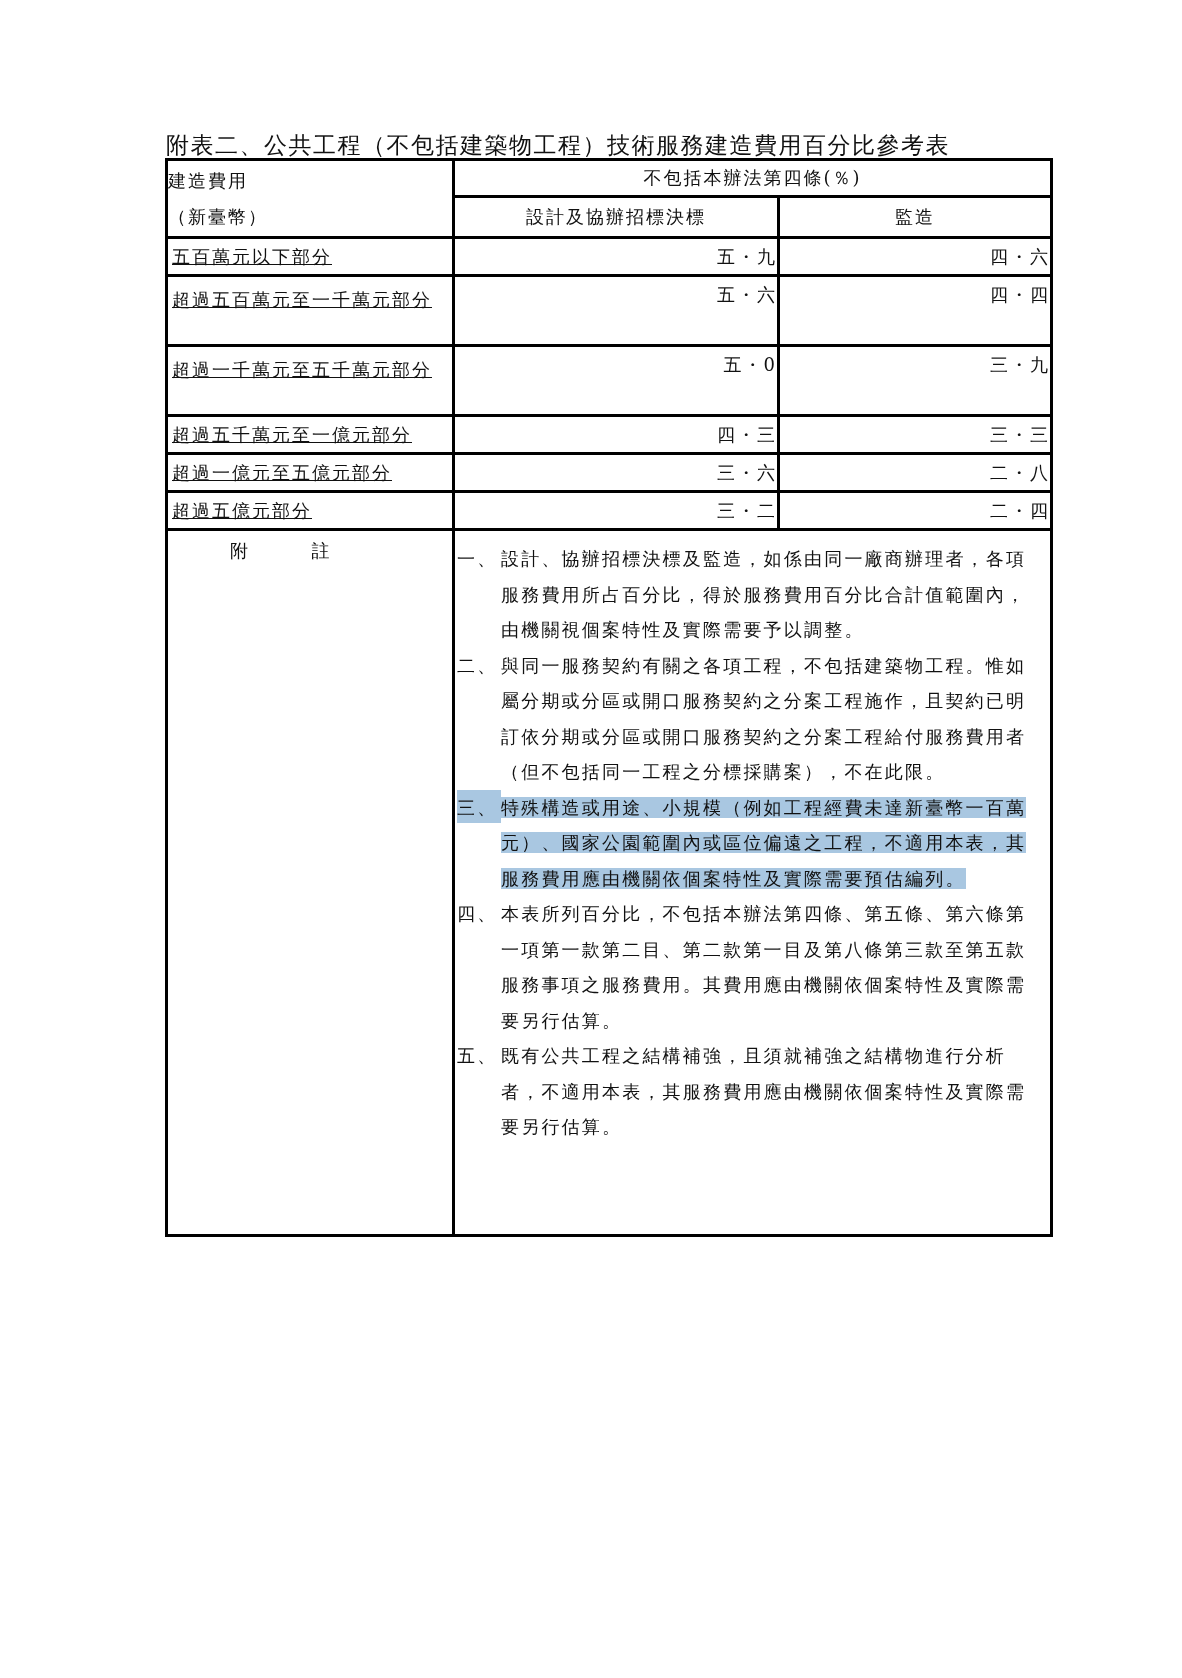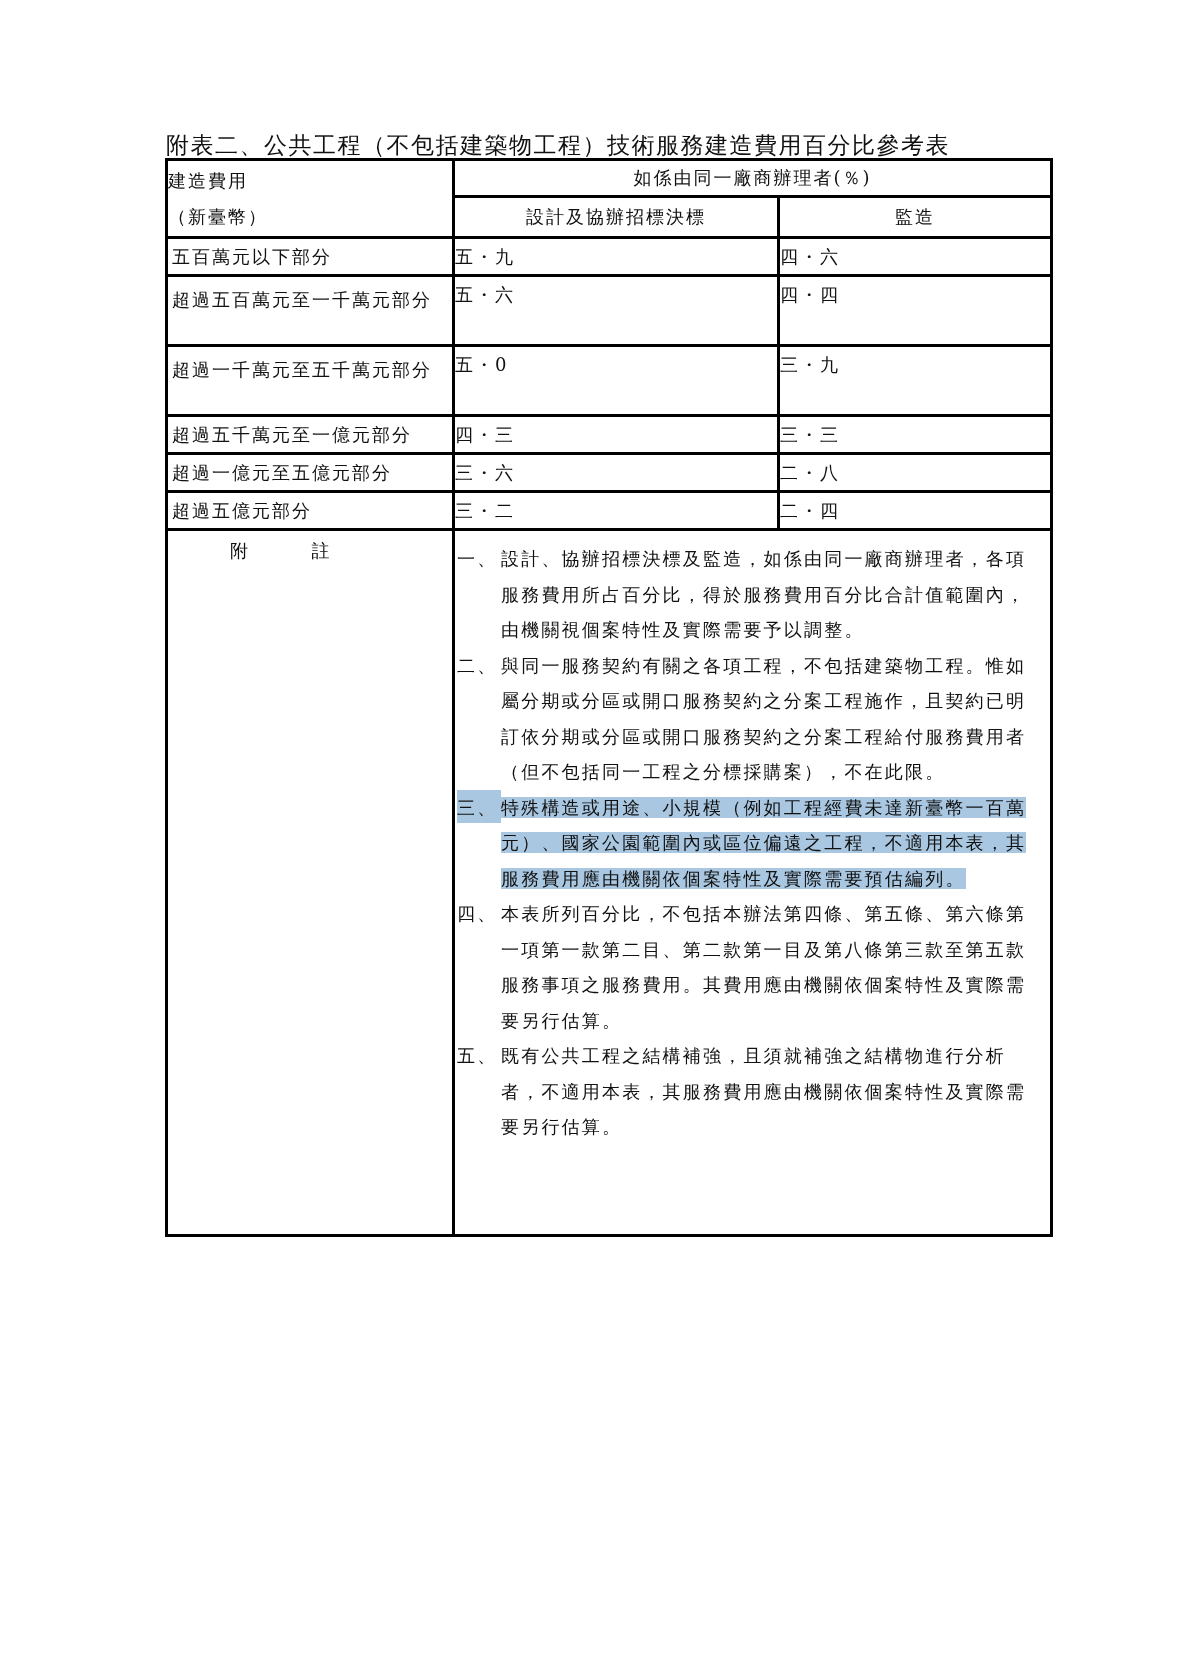--- a/index.html
+++ b/index.html
@@ -7,27 +7,27 @@
            font-family: "DejaVu Serif", "Liberation Serif", serif; color: #111; }
     .page-title { position: absolute; left: 166px; top: 130px; font-size: 23px;
                   letter-spacing: 1.5px; white-space: nowrap; }
     table.fee-table { position: absolute; left: 165px; top: 158px; width: 885px;
                       border-collapse: collapse; table-layout: fixed; }
     table.fee-table td { border: 3px solid #000; padding: 0; vertical-align: middle;
                          font-size: 18px; letter-spacing: 2px; }
     .col1 { width: 287px; }
     .col2 { width: 325px; }
     .col3 { width: 273px; }
-    .center { text-align: left; }
+    .center { text-align: right; }
     .hdr-left { height: 74px; line-height: 36px; text-align: left; }
     .hdr-top { height: 34px; text-align: center; }
     .hdr-sub { height: 38px; text-align: center; }
     .row-single { height: 38px; }
     .row-double { height: 70px; }
-    .range-label { padding-left: 4px !important; line-height: 34px; letter-spacing: 3px; }
+    .range-label { padding-left: 4px !important; line-height: 34px; letter-spacing: 3px; text-decoration: underline; }
     .top-align { vertical-align: top !important; padding-top: 6px !important; }
     .notes-label { vertical-align: top !important; padding-top: 8px !important;
                    padding-left: 62px !important; height: 695px; }
     .notes-label span { letter-spacing: 0; }
     .notes-cell { vertical-align: top !important; padding: 10px 0 0 2px !important; }
     .note { display: flex; font-size: 18px; line-height: 35.5px; letter-spacing: 2.2px; margin: 0; }
     .note-num { flex: 0 0 44px; white-space: nowrap; }
     .note-text { flex: 1; padding-right: 8px; }
     .note.highlight .hl { background: #a9c7e1; }
     .note.highlight { position: relative; }
@@ -43,21 +43,21 @@
     <col class="col1">
       <col class="col2">
       <col class="col3">
   </colgroup>
   <tbody>
       <tr>
     <td rowspan="2" class="hdr-left">
       <div>建造費用</div>
       <div>（新臺幣）</div>
     </td>
-    <td colspan="2" class="hdr-top">如係由同一廠商辦理者(％)</td>
+    <td colspan="2" class="hdr-top">不包括本辦法第四條(％)</td>
   </tr>
   <tr>
     <td class="hdr-sub">設計及協辦招標決標</td>
     <td class="hdr-sub">監造</td>
   </tr>
 
   <tr class="row-single">
     <td class="range-label">五百萬元以下部分</td>
     <td class="center">五・九</td>
     <td class="center">四・六</td>

